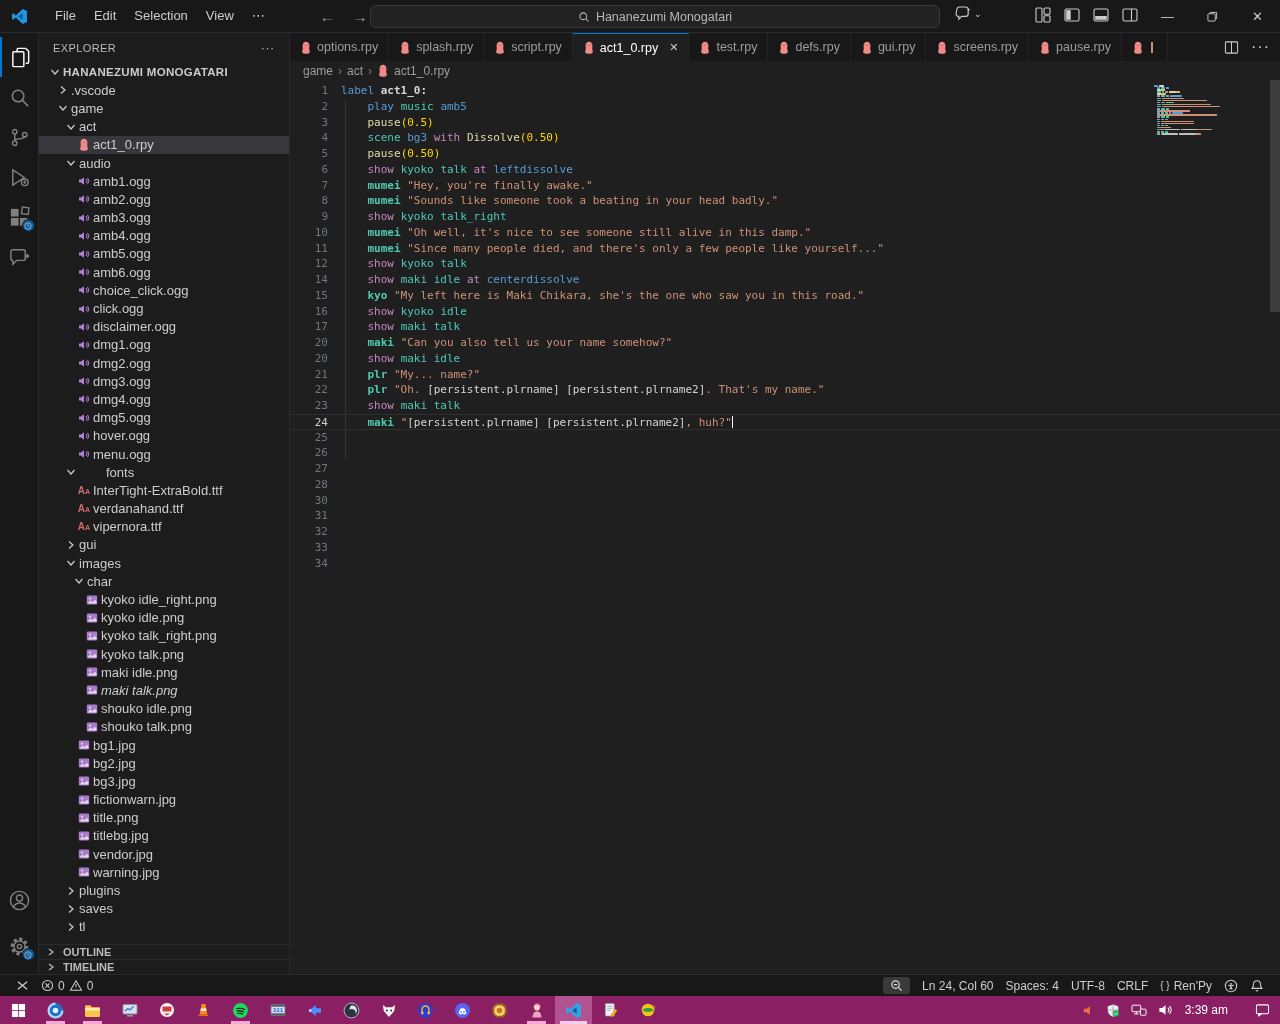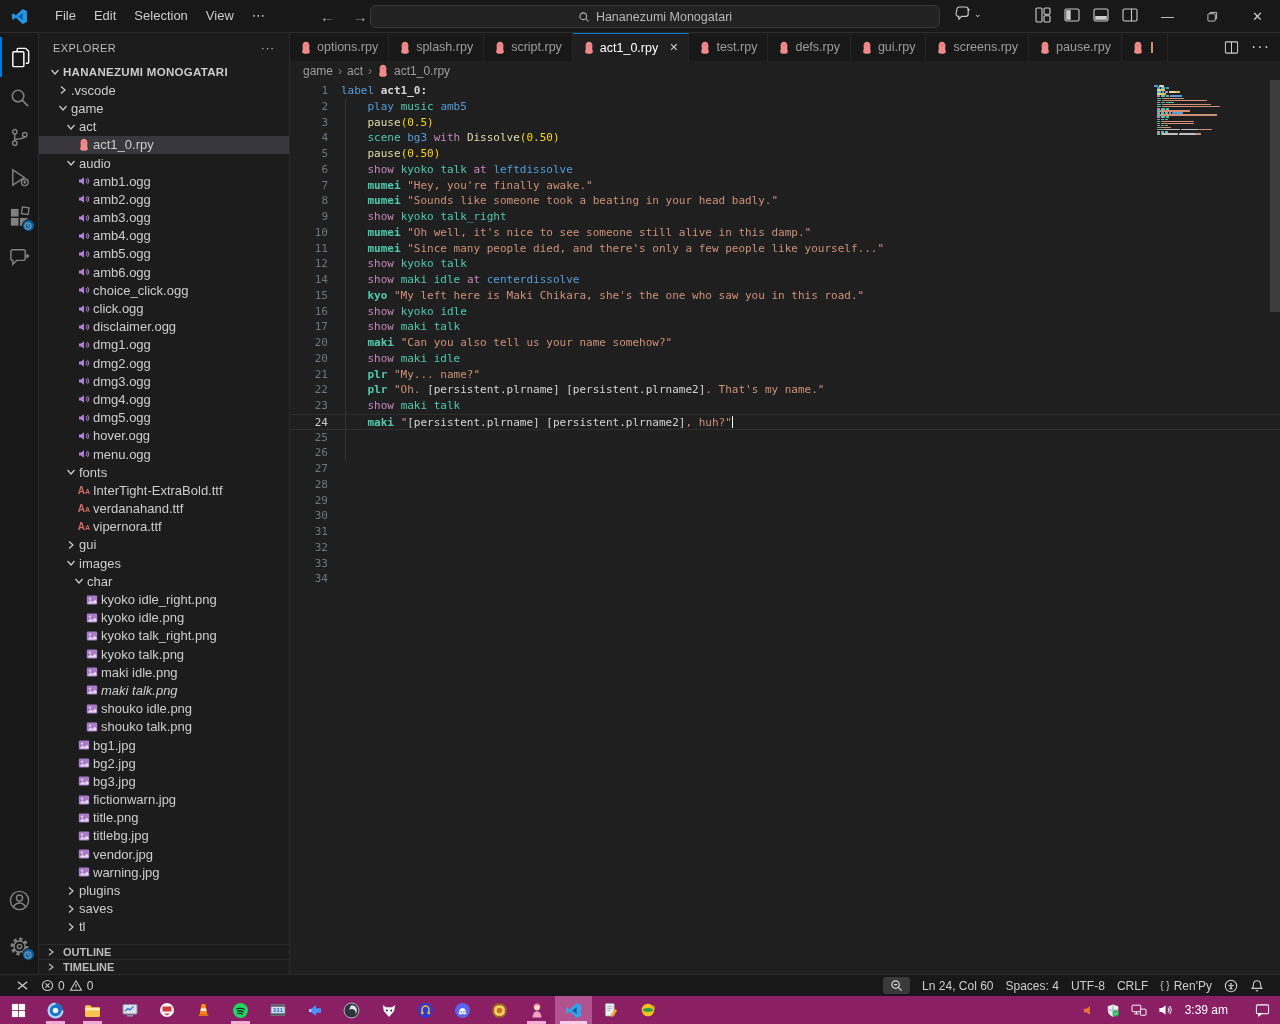--- a/index.html
+++ b/index.html
@@ -439,21 +439,21 @@
         </div>
         <div class="trow" style="padding-left: 36px;">
           <div class="ficon">
             <svg width="12" height="12" viewBox="0 0 12 12">
               <path d="M1 4.5v3h2l3 2.3V2.2L3 4.5z" fill="#b180d7"></path>
               <path d="M8 4a2.7 2.7 0 010 4M9.5 2.8a4.8 4.8 0 010 6.4" stroke="#b180d7" fill="none" stroke-width="1"></path>
             </svg>
           </div>
           <div>menu.ogg</div>
         </div>
-        <div class="trow" style="padding-left: 24px;">
+        <div class="trow" style="padding-left: 24px; gap: 27px;">
           <div class="chev">
             <svg width="10" height="10" viewBox="0 0 10 10">
               <path d="M1.5 3l3.5 4 3.5-4" fill="none" stroke="#cccccc" stroke-width="1.2"></path>
             </svg>
           </div>
           <div>fonts</div>
         </div>
         <div class="trow" style="padding-left: 36px;">
           <div class="ficon">
             <span class="fico-font">A<span style="font-size:7px;">A</span></span>
@@ -841,21 +841,20 @@
           <div class="cl"><div class="ln">20</div><div class="ct"><span class="tk-pl">    </span><span class="tk-nm">maki</span><span class="tk-pl"> </span><span class="tk-st">"Can you also tell us your name somehow?"</span></div></div>
           <div class="cl"><div class="ln">20</div><div class="ct"><span class="tk-pl">    </span><span class="tk-ct">show</span><span class="tk-pl"> </span><span class="tk-ty">maki</span><span class="tk-pl"> </span><span class="tk-ty">idle</span></div></div>
           <div class="cl"><div class="ln">21</div><div class="ct"><span class="tk-pl">    </span><span class="tk-nm">plr</span><span class="tk-pl"> </span><span class="tk-st">"My... name?"</span></div></div>
           <div class="cl"><div class="ln">22</div><div class="ct"><span class="tk-pl">    </span><span class="tk-nm">plr</span><span class="tk-pl"> </span><span class="tk-st">"Oh. </span><span class="tk-in">[persistent.plrname]</span><span class="tk-st"> </span><span class="tk-in">[persistent.plrname2]</span><span class="tk-st">. That's my name."</span></div></div>
           <div class="cl"><div class="ln">23</div><div class="ct"><span class="tk-pl">    </span><span class="tk-ct">show</span><span class="tk-pl"> </span><span class="tk-ty">maki</span><span class="tk-pl"> </span><span class="tk-ty">talk</span></div></div>
           <div class="cl cur"><div class="ln">24</div><div class="ct"><span class="tk-pl">    </span><span class="tk-nm">maki</span><span class="tk-pl"> </span><span class="tk-st">"</span><span class="tk-in">[persistent.plrname]</span><span class="tk-st"> </span><span class="tk-in">[persistent.plrname2]</span><span class="tk-st">, huh?"</span><div class="caret" style="display: inline-block;"></div></div></div>
           <div class="cl"><div class="ln">25</div><div class="ct"></div></div>
           <div class="cl"><div class="ln">26</div><div class="ct"></div></div>
           <div class="cl"><div class="ln">27</div><div class="ct"></div></div>
           <div class="cl"><div class="ln">28</div><div class="ct"></div></div>
-          <div class="cl"><div class="ln">29</div><div class="ct"></div></div>
           <div class="cl"><div class="ln">30</div><div class="ct"></div></div>
           <div class="cl"><div class="ln">31</div><div class="ct"></div></div>
           <div class="cl"><div class="ln">32</div><div class="ct"></div></div>
           <div class="cl"><div class="ln">33</div><div class="ct"></div></div>
           <div class="cl"><div class="ln">34</div><div class="ct"></div></div>
         </div>
       <div class="minimap" id="minimap">
           <div class="mrow">
             <span class="mb mb-kw" style="width: 4px;"></span>
             <span class="mb mb-sp" style="width: 0.8px;"></span>

